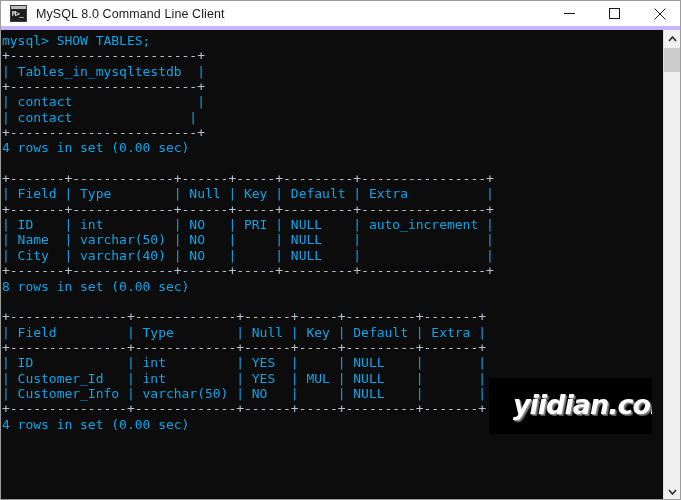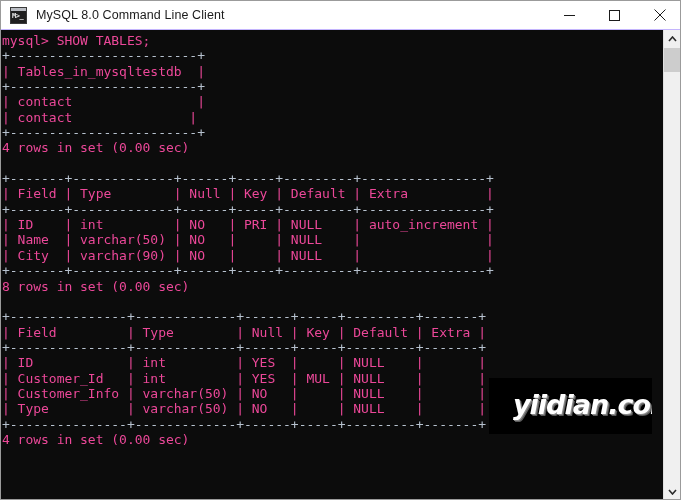--- a/index.html
+++ b/index.html
@@ -26,21 +26,21 @@
 
   
   #titlebar {
     position: absolute;
     left: 0; top: 0;
     width: 681px;
     height: 29px;
     background: #ffffff;
     display: flex;
     align-items: center;
-    border-bottom: 1px solid #c4b5fd;
+    border-bottom: 4px solid #c4b5fd;
     box-sizing: border-box;
   }
   #app-icon {
     width: 17px;
     height: 17px;
     margin-left: 9px;
     margin-right: 9px;
     background: #1f1f1f;
     border: 1px solid #3a3a3a;
     box-sizing: border-box;
@@ -101,21 +101,21 @@
     position: absolute;
     left: 1px;
     top: 3px;
     right: 0;
   }
   .line {
     font-family: "DejaVu Sans Mono", monospace;
     font-size: 13px;
     line-height: 15.35px;
     height: 15.35px;
-    color: #ec4899;
+    color: #0ea5e9;
     white-space: pre;
     letter-spacing: -0.02px;
   }
   .line.sep {
     color: #b7c2cf;
   }
   .line.blank {
     color: transparent;
   }
 
@@ -223,31 +223,30 @@
         <div class="line">| contact                |</div>
         <div class="line">| contact               |</div>
         <div class="line sep">+------------------------+</div>
         <div class="line">4 rows in set (0.00 sec)</div>
         <div class="line blank"> </div>
         <div class="line sep">+-------+-------------+------+-----+---------+----------------+</div>
         <div class="line">| Field | Type        | Null | Key | Default | Extra          |</div>
         <div class="line sep">+-------+-------------+------+-----+---------+----------------+</div>
         <div class="line">| ID    | int         | NO   | PRI | NULL    | auto_increment |</div>
         <div class="line">| Name  | varchar(50) | NO   |     | NULL    |                |</div>
-        <div class="line">| City  | varchar(90) | NO   |     | NULL    |                |</div>
+        <div class="line">| City  | varchar(40) | NO   |     | NULL    |                |</div>
         <div class="line sep">+-------+-------------+------+-----+---------+----------------+</div>
         <div class="line">8 rows in set (0.00 sec)</div>
         <div class="line blank"> </div>
         <div class="line sep">+---------------+-------------+------+-----+---------+-------+</div>
         <div class="line">| Field         | Type        | Null | Key | Default | Extra |</div>
         <div class="line sep">+---------------+-------------+------+-----+---------+-------+</div>
         <div class="line">| ID            | int         | YES  |     | NULL    |       |</div>
         <div class="line">| Customer_Id   | int         | YES  | MUL | NULL    |       |</div>
         <div class="line">| Customer_Info | varchar(50) | NO   |     | NULL    |       |</div>
-        <div class="line">| Type          | varchar(50) | NO   |     | NULL    |       |</div>
         <div class="line sep">+---------------+-------------+------+-----+---------+-------+</div>
         <div class="line">4 rows in set (0.00 sec)</div>
       </div>
 
     <div id="watermark">
       <div class="wm-text">yiidian.com</div>
     </div>
   </div>
 
   <div id="scrollbar">

